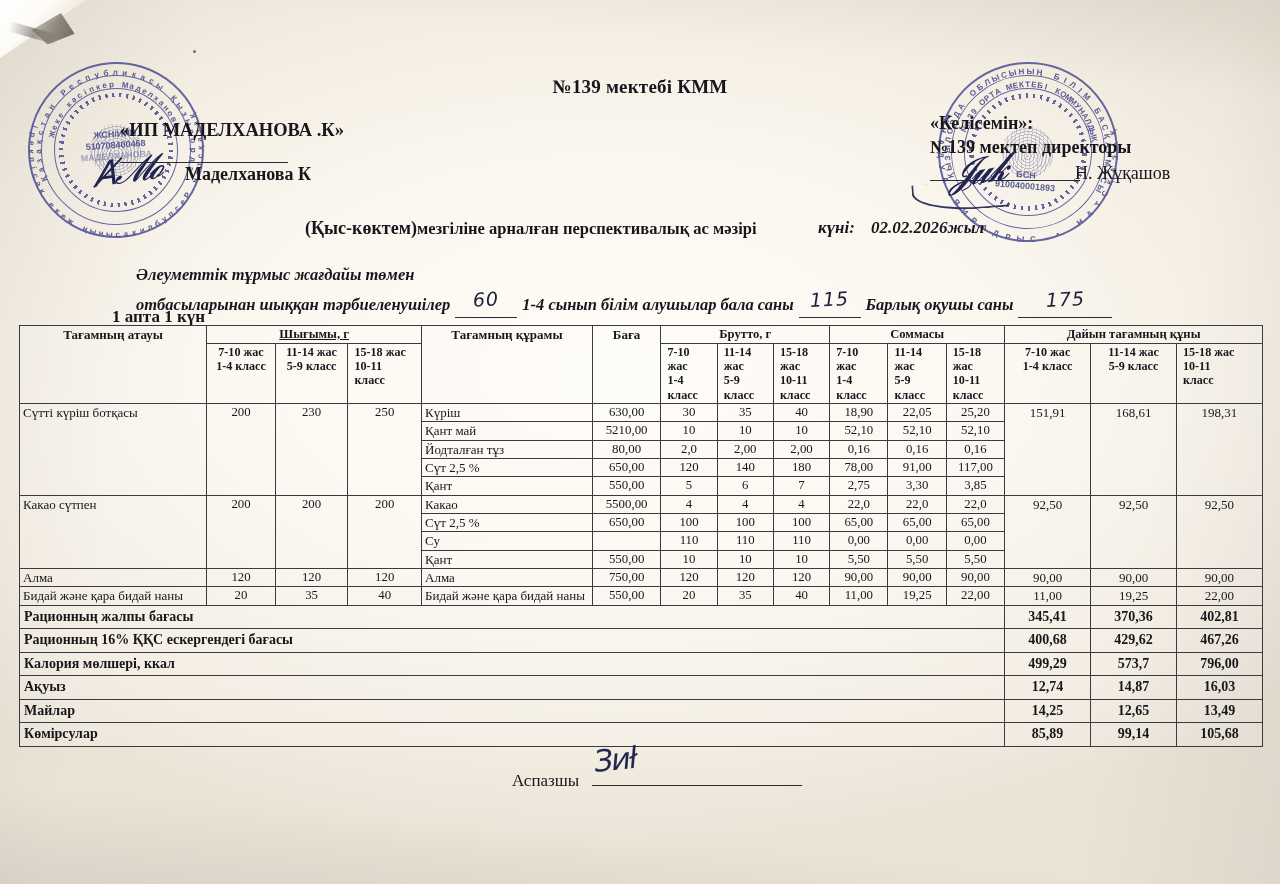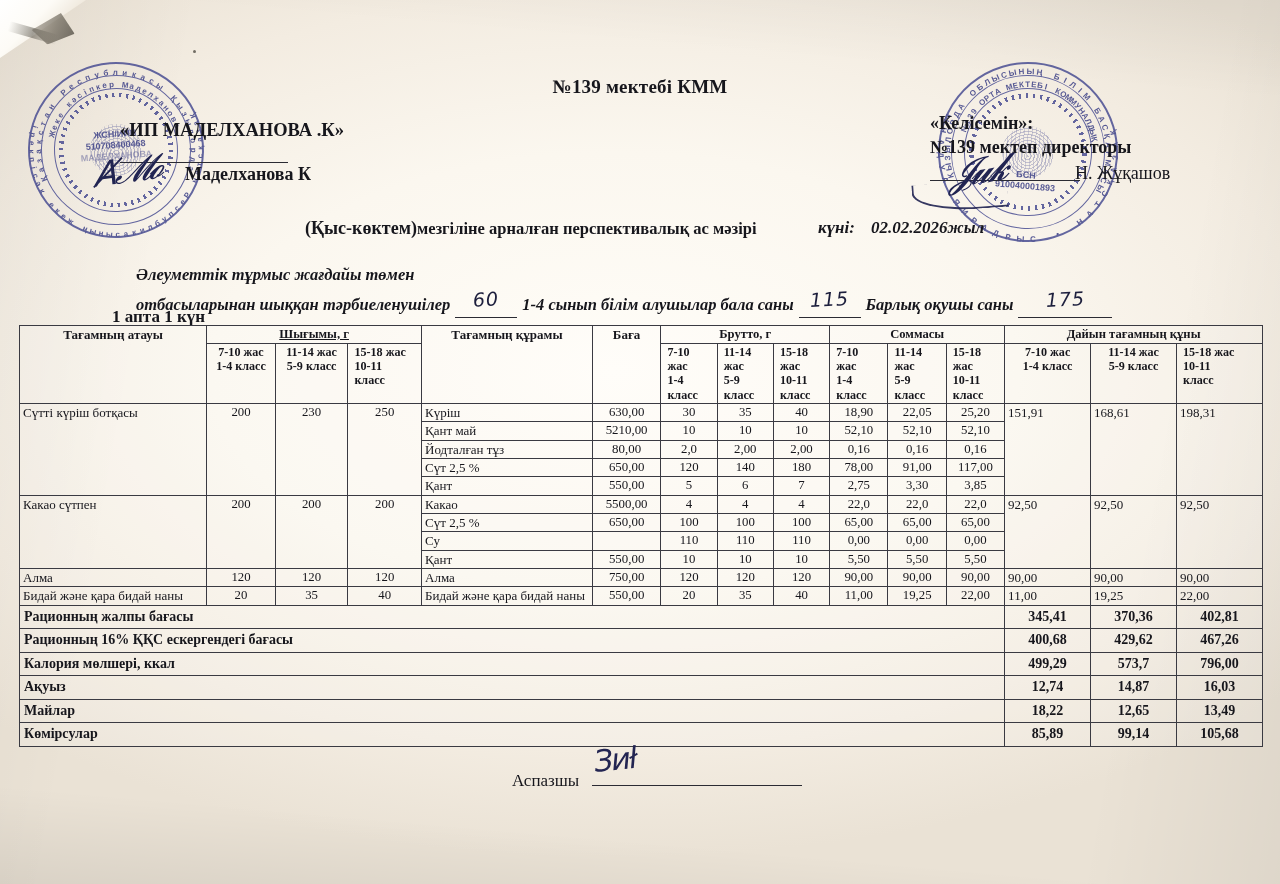--- a/index.html
+++ b/index.html
@@ -113,21 +113,21 @@
   }
   table.menu th { font-weight:bold; text-align:center; }
   .th-grp { font-size:12.6px; padding:2px 3px 3px; }
   .th-sub { font-weight:bold; font-size:12.1px; }
   .th-left { text-align:left; padding-left:7px; vertical-align:middle; font-size:13px; }
   .th-mid { vertical-align:middle; text-align:left; padding-left:7px; font-size:13px; }
   .num { text-align:center; font-size:12.8px; }
   .dishname { text-align:left; padding-left:7px; font-size:13px; vertical-align:top; }
   .ing { text-align:left; padding-left:7px; font-size:13px; white-space:nowrap; }
   .price { text-align:center; font-size:12.9px; }
-  .ready { font-size:13px; vertical-align:top; }
+  .ready { text-align:center; font-size:13px; vertical-align:top; }
   .sum-label { text-align:left; padding-left:7px; font-weight:bold; font-size:14px; }
   .sum-val { text-align:center; font-weight:bold; font-size:14px; }
   tr.summary td { padding:3px 4px; }
 
   
   .cook { position:absolute; left:512px; top:768px; font-size:17px; }
   .cook .lbl { font-weight:400; }
   .cook .sigline { display:inline-block; width:210px; border-bottom:1.7px solid #2b2b33; height:18px; margin-left:8px; }
   .cook-scribble {
     position:absolute; left:594px; top:742px;
@@ -710,21 +710,21 @@
           <td class="sum-val">796,00</td>
         </tr>
         <tr class="summary">
           <td class="sum-label" colspan="12">Ақуыз</td>
           <td class="sum-val">12,74</td>
           <td class="sum-val">14,87</td>
           <td class="sum-val">16,03</td>
         </tr>
         <tr class="summary">
           <td class="sum-label" colspan="12">Майлар</td>
-          <td class="sum-val">18,22</td>
+          <td class="sum-val">14,25</td>
           <td class="sum-val">12,65</td>
           <td class="sum-val">13,49</td>
         </tr>
         <tr class="summary">
           <td class="sum-label" colspan="12">Көмірсулар</td>
           <td class="sum-val">85,89</td>
           <td class="sum-val">99,14</td>
           <td class="sum-val">105,68</td>
         </tr>
       </tbody>

